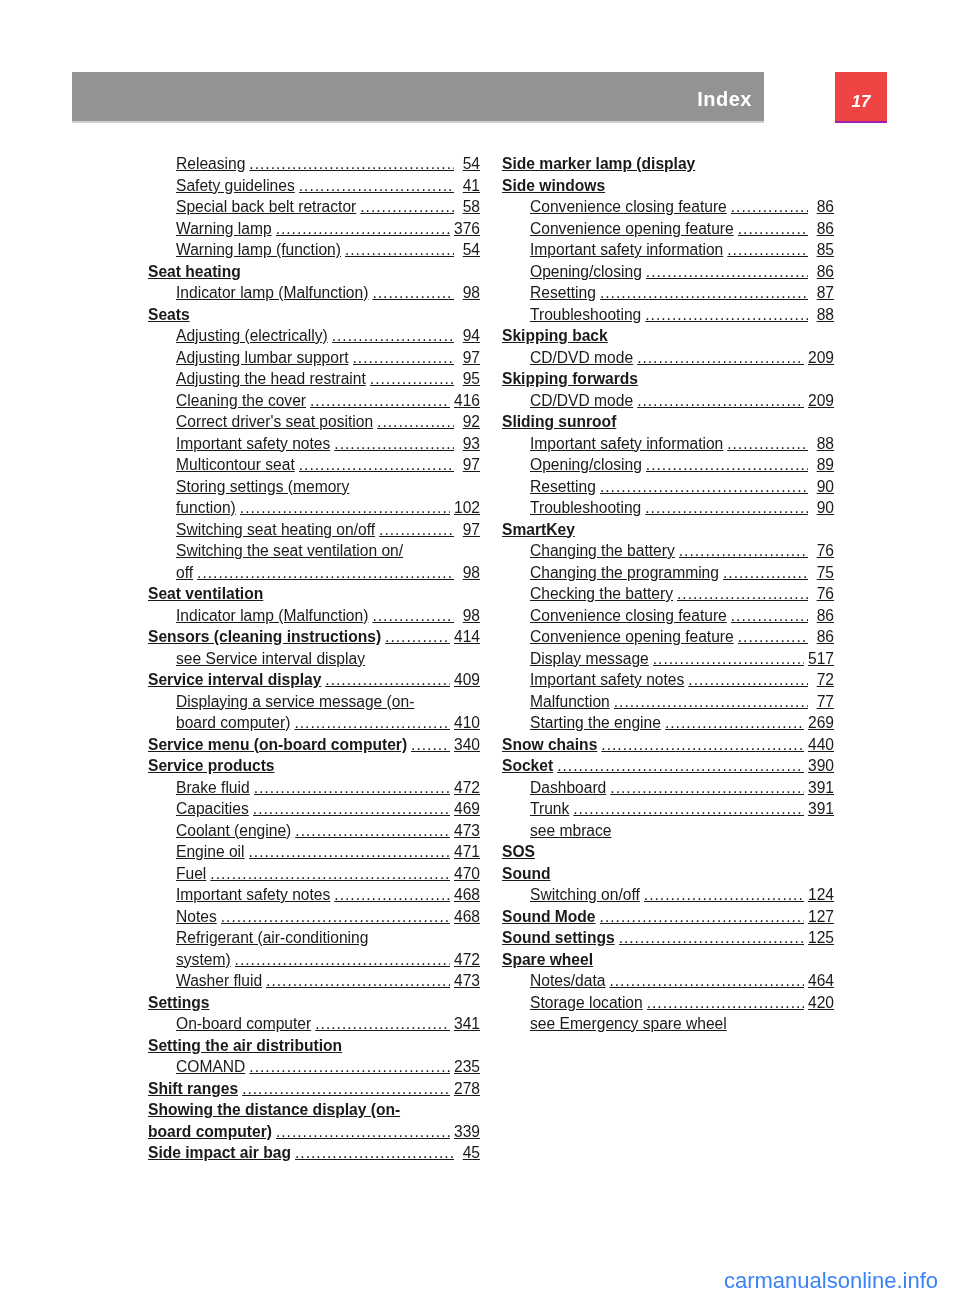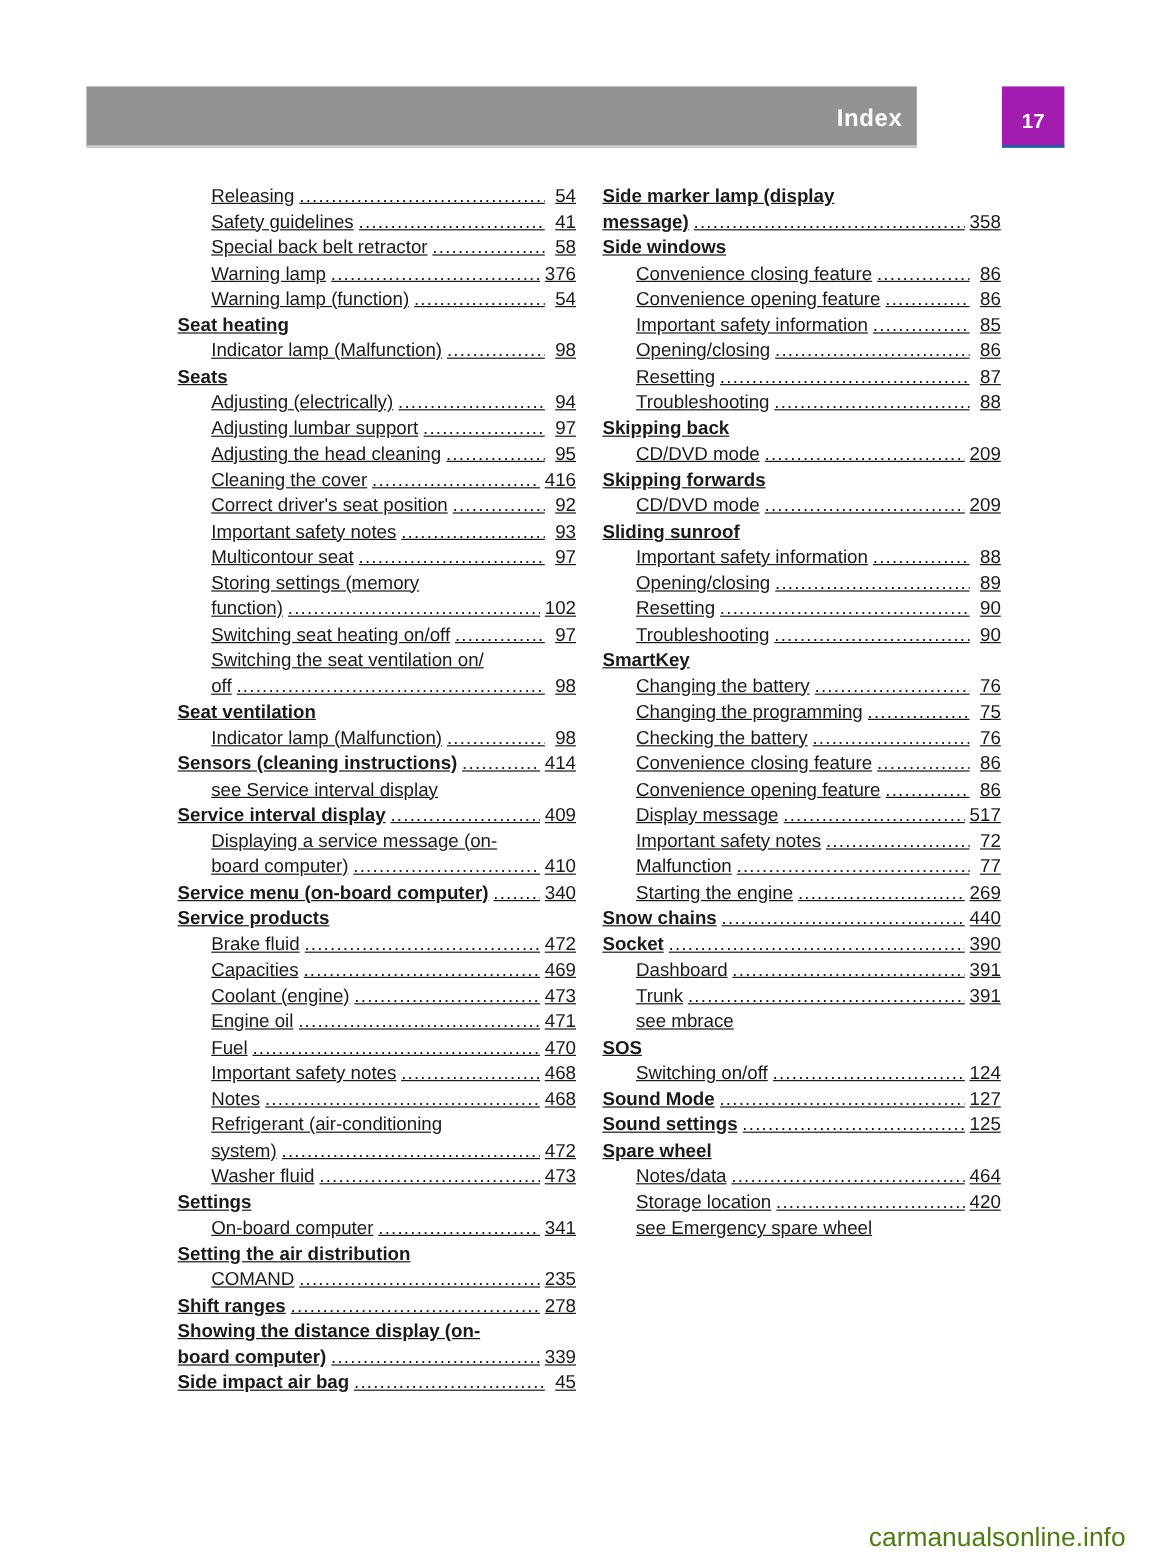--- a/index.html
+++ b/index.html
@@ -10,21 +10,21 @@
   .header-bar {
     position: absolute; left: 72px; top: 72px; width: 692px; height: 49px;
     background: #939393; border-bottom: 2px solid #cfcfcf;
   }
   .header-title {
     position: absolute; right: 12px; top: 16px; color: #ffffff;
     font-weight: bold; font-size: 20px; letter-spacing: 0.5px;
   }
   .page-box {
     position: absolute; left: 835px; top: 72px; width: 52px; height: 49px;
-    background: #a21caf; border-bottom: 2px solid #0369a1;
+    background: #ef4444; border-bottom: 2px solid #a21caf; font-style: italic;
   }
   .page-num {
     position: absolute; left: 0; right: 0; top: 20px; text-align: center;
     color: #ffffff; font-weight: bold; font-size: 17px;
   }
   .column {
     position: absolute; top: 153px; width: 332px; font-size: 15.6px; line-height: 21.5px; text-decoration: underline;
   }
   .col-left { left: 148px; }
   .col-right { left: 502px; }
@@ -37,21 +37,21 @@
   .row .dots::before {
     content: "..............................................................................................................";
   }
   .row .page { flex: 0 0 auto; text-align: right; min-width: 22px; }
   .main { font-weight: bold; }
   .main .dots, .main .page { font-weight: normal; }
   .sub { padding-left: 28px; }
   .wrapline { padding-left: 28px; white-space: nowrap; }
   .main-wrapline { font-weight: bold; white-space: nowrap; }
   .watermark {
-    position: absolute; right: 22px; bottom: 8px; color: #4d7c0f; font-size: 22px;
+    position: absolute; right: 22px; bottom: 8px; color: #3b82f6; font-size: 22px;
   }
 </style>
 </head>
 <body>
 
 <div class="header-bar">
   <span class="header-title">Index</span>
 </div>
 <div class="page-box">
   <div class="page-num">17</div>
@@ -119,21 +119,21 @@
     </div>
     <div class="entry">
       <div class="row sub">
         <span class="label">Adjusting lumbar support</span>
         <span class="dots"></span>
         <span class="page">97</span>
       </div>
     </div>
     <div class="entry">
       <div class="row sub">
-        <span class="label">Adjusting the head cleaning</span>
+        <span class="label">Adjusting the head restraint</span>
         <span class="dots"></span>
         <span class="page">95</span>
       </div>
     </div>
     <div class="entry">
       <div class="row sub">
         <span class="label">Cleaning the cover</span>
         <span class="dots"></span>
         <span class="page">416</span>
       </div>
@@ -340,25 +340,20 @@
       <div class="row main">
         <span class="label">Side impact air bag</span>
         <span class="dots"></span>
         <span class="page">45</span>
       </div>
     </div>
   </div>
 <div class="column col-right" id="col-right">
     <div class="entry">
       <div class="main-wrapline">Side marker lamp (display</div>
-      <div class="row main">
-        <span class="label">message)</span>
-        <span class="dots"></span>
-        <span class="page">358</span>
-      </div>
     </div>
     <div class="entry">
       <div class="row main">
         <span class="label">Side windows</span>
       </div>
     </div>
     <div class="entry">
       <div class="row sub">
         <span class="label">Convenience closing feature</span>
         <span class="dots"></span>
@@ -554,20 +549,25 @@
       </div>
     </div>
     <div class="entry">
       <div class="row sub">
         <span class="label">see mbrace</span>
       </div>
     </div>
     <div class="entry">
       <div class="row main">
         <span class="label">SOS</span>
+      </div>
+    </div>
+    <div class="entry">
+      <div class="row main">
+        <span class="label">Sound</span>
       </div>
     </div>
     <div class="entry">
       <div class="row sub">
         <span class="label">Switching on/off</span>
         <span class="dots"></span>
         <span class="page">124</span>
       </div>
     </div>
     <div class="entry">

